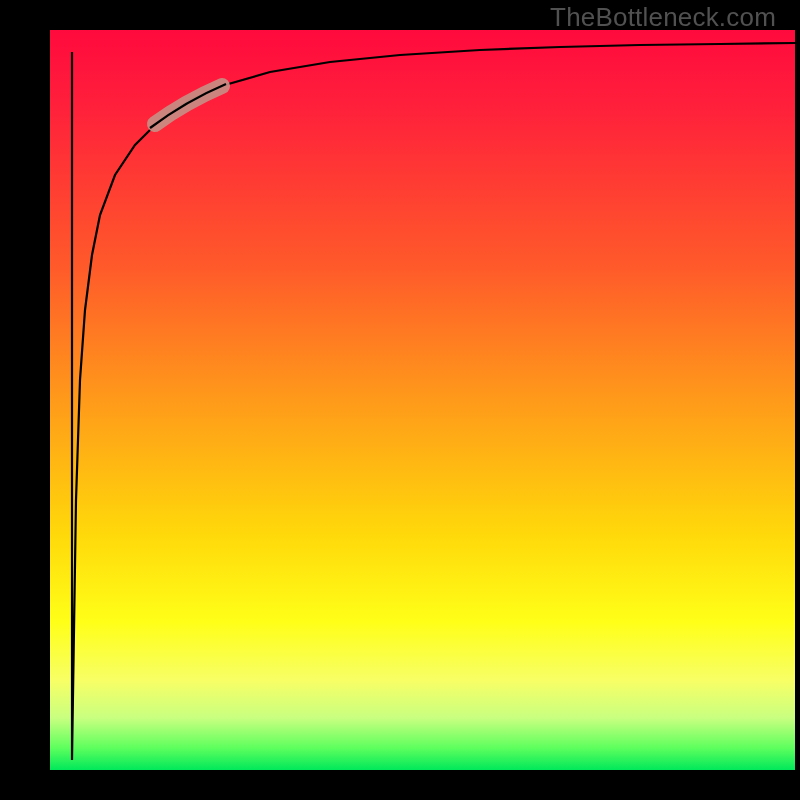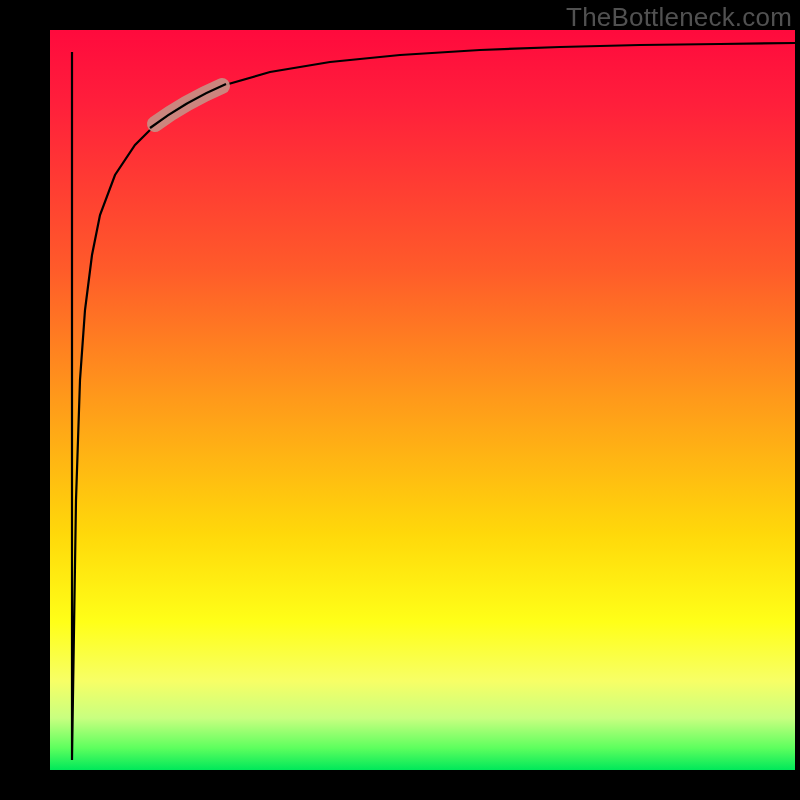--- a/index.html
+++ b/index.html
@@ -6,21 +6,21 @@
   html, body { width: 800px; height: 800px; overflow: hidden; background: #000; }
   .stage {
     position: relative;
     width: 800px;
     height: 800px;
     background: #000;
   }
   .watermark {
     position: absolute;
     top: 2px;
-    right: 8px;
+    right: 24px;
     font-family: Arial, Helvetica, sans-serif;
     font-size: 26px;
     color: #515151;
     font-weight: 500;
     letter-spacing: 0.2px;
   }
   .plot-area {
     position: absolute;
     left: 50px;
     top: 30px;

